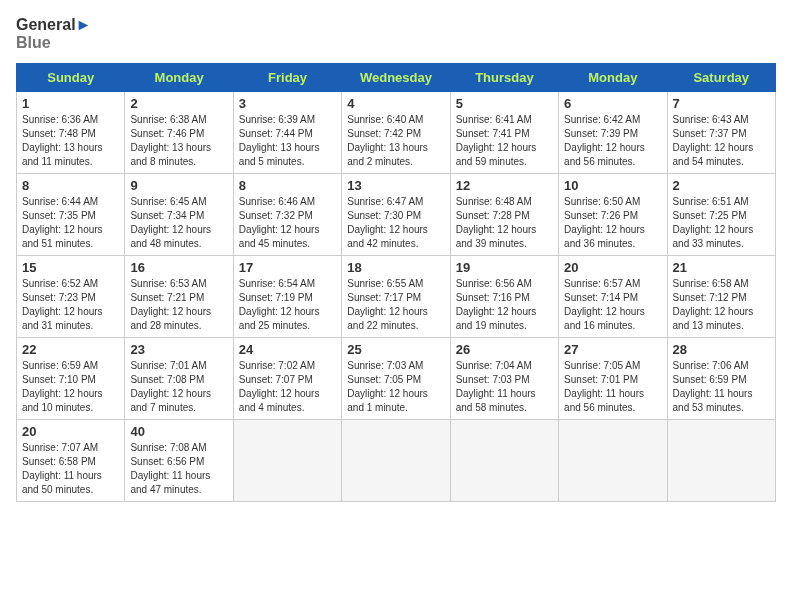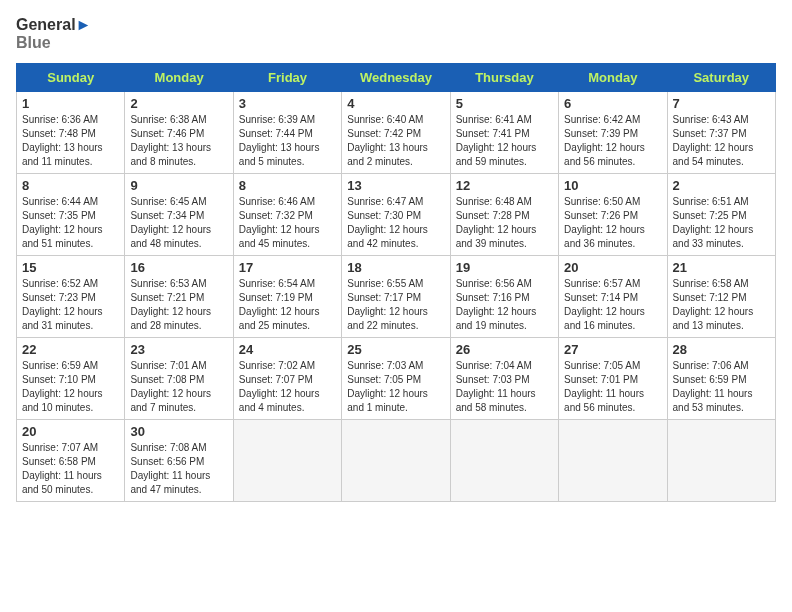--- a/index.html
+++ b/index.html
@@ -134,21 +134,21 @@
         <td><span class="day-num">22</span><span class="cell-text">Sunrise: 6:59 AM<br>Sunset: 7:10 PM<br>Daylight: 12 hours and 10 minutes.</span></td>
         <td><span class="day-num">23</span><span class="cell-text">Sunrise: 7:01 AM<br>Sunset: 7:08 PM<br>Daylight: 12 hours and 7 minutes.</span></td>
         <td><span class="day-num">24</span><span class="cell-text">Sunrise: 7:02 AM<br>Sunset: 7:07 PM<br>Daylight: 12 hours and 4 minutes.</span></td>
         <td><span class="day-num">25</span><span class="cell-text">Sunrise: 7:03 AM<br>Sunset: 7:05 PM<br>Daylight: 12 hours and 1 minute.</span></td>
         <td><span class="day-num">26</span><span class="cell-text">Sunrise: 7:04 AM<br>Sunset: 7:03 PM<br>Daylight: 11 hours and 58 minutes.</span></td>
         <td><span class="day-num">27</span><span class="cell-text">Sunrise: 7:05 AM<br>Sunset: 7:01 PM<br>Daylight: 11 hours and 56 minutes.</span></td>
         <td><span class="day-num">28</span><span class="cell-text">Sunrise: 7:06 AM<br>Sunset: 6:59 PM<br>Daylight: 11 hours and 53 minutes.</span></td>
       </tr>
       <tr>
         <td><span class="day-num">20</span><span class="cell-text">Sunrise: 7:07 AM<br>Sunset: 6:58 PM<br>Daylight: 11 hours and 50 minutes.</span></td>
-        <td><span class="day-num">30</span><span class="cell-text">Sunrise: 7:08 AM<br>Sunset: 6:56 PM<br>Daylight: 11 hours and 47 minutes.</span></td>
+        <td><span class="day-num">40</span><span class="cell-text">Sunrise: 7:08 AM<br>Sunset: 6:56 PM<br>Daylight: 11 hours and 47 minutes.</span></td>
         <td class="empty"></td>
         <td class="empty"></td>
         <td class="empty"></td>
         <td class="empty"></td>
         <td class="empty"></td>
       </tr>
     </tbody>
 </table>
 
 </body></html>

